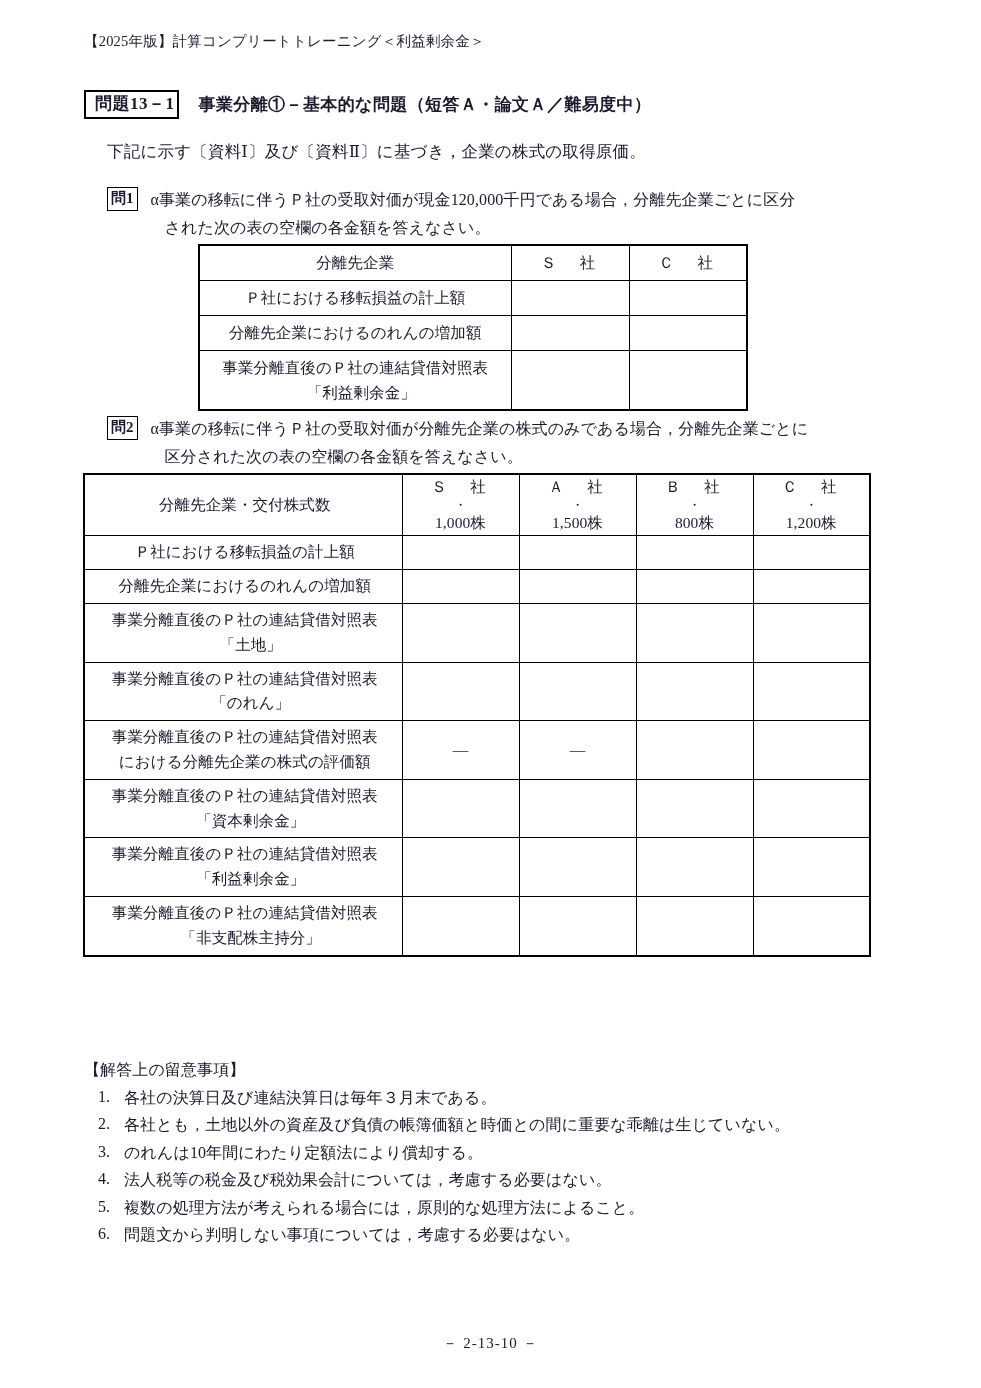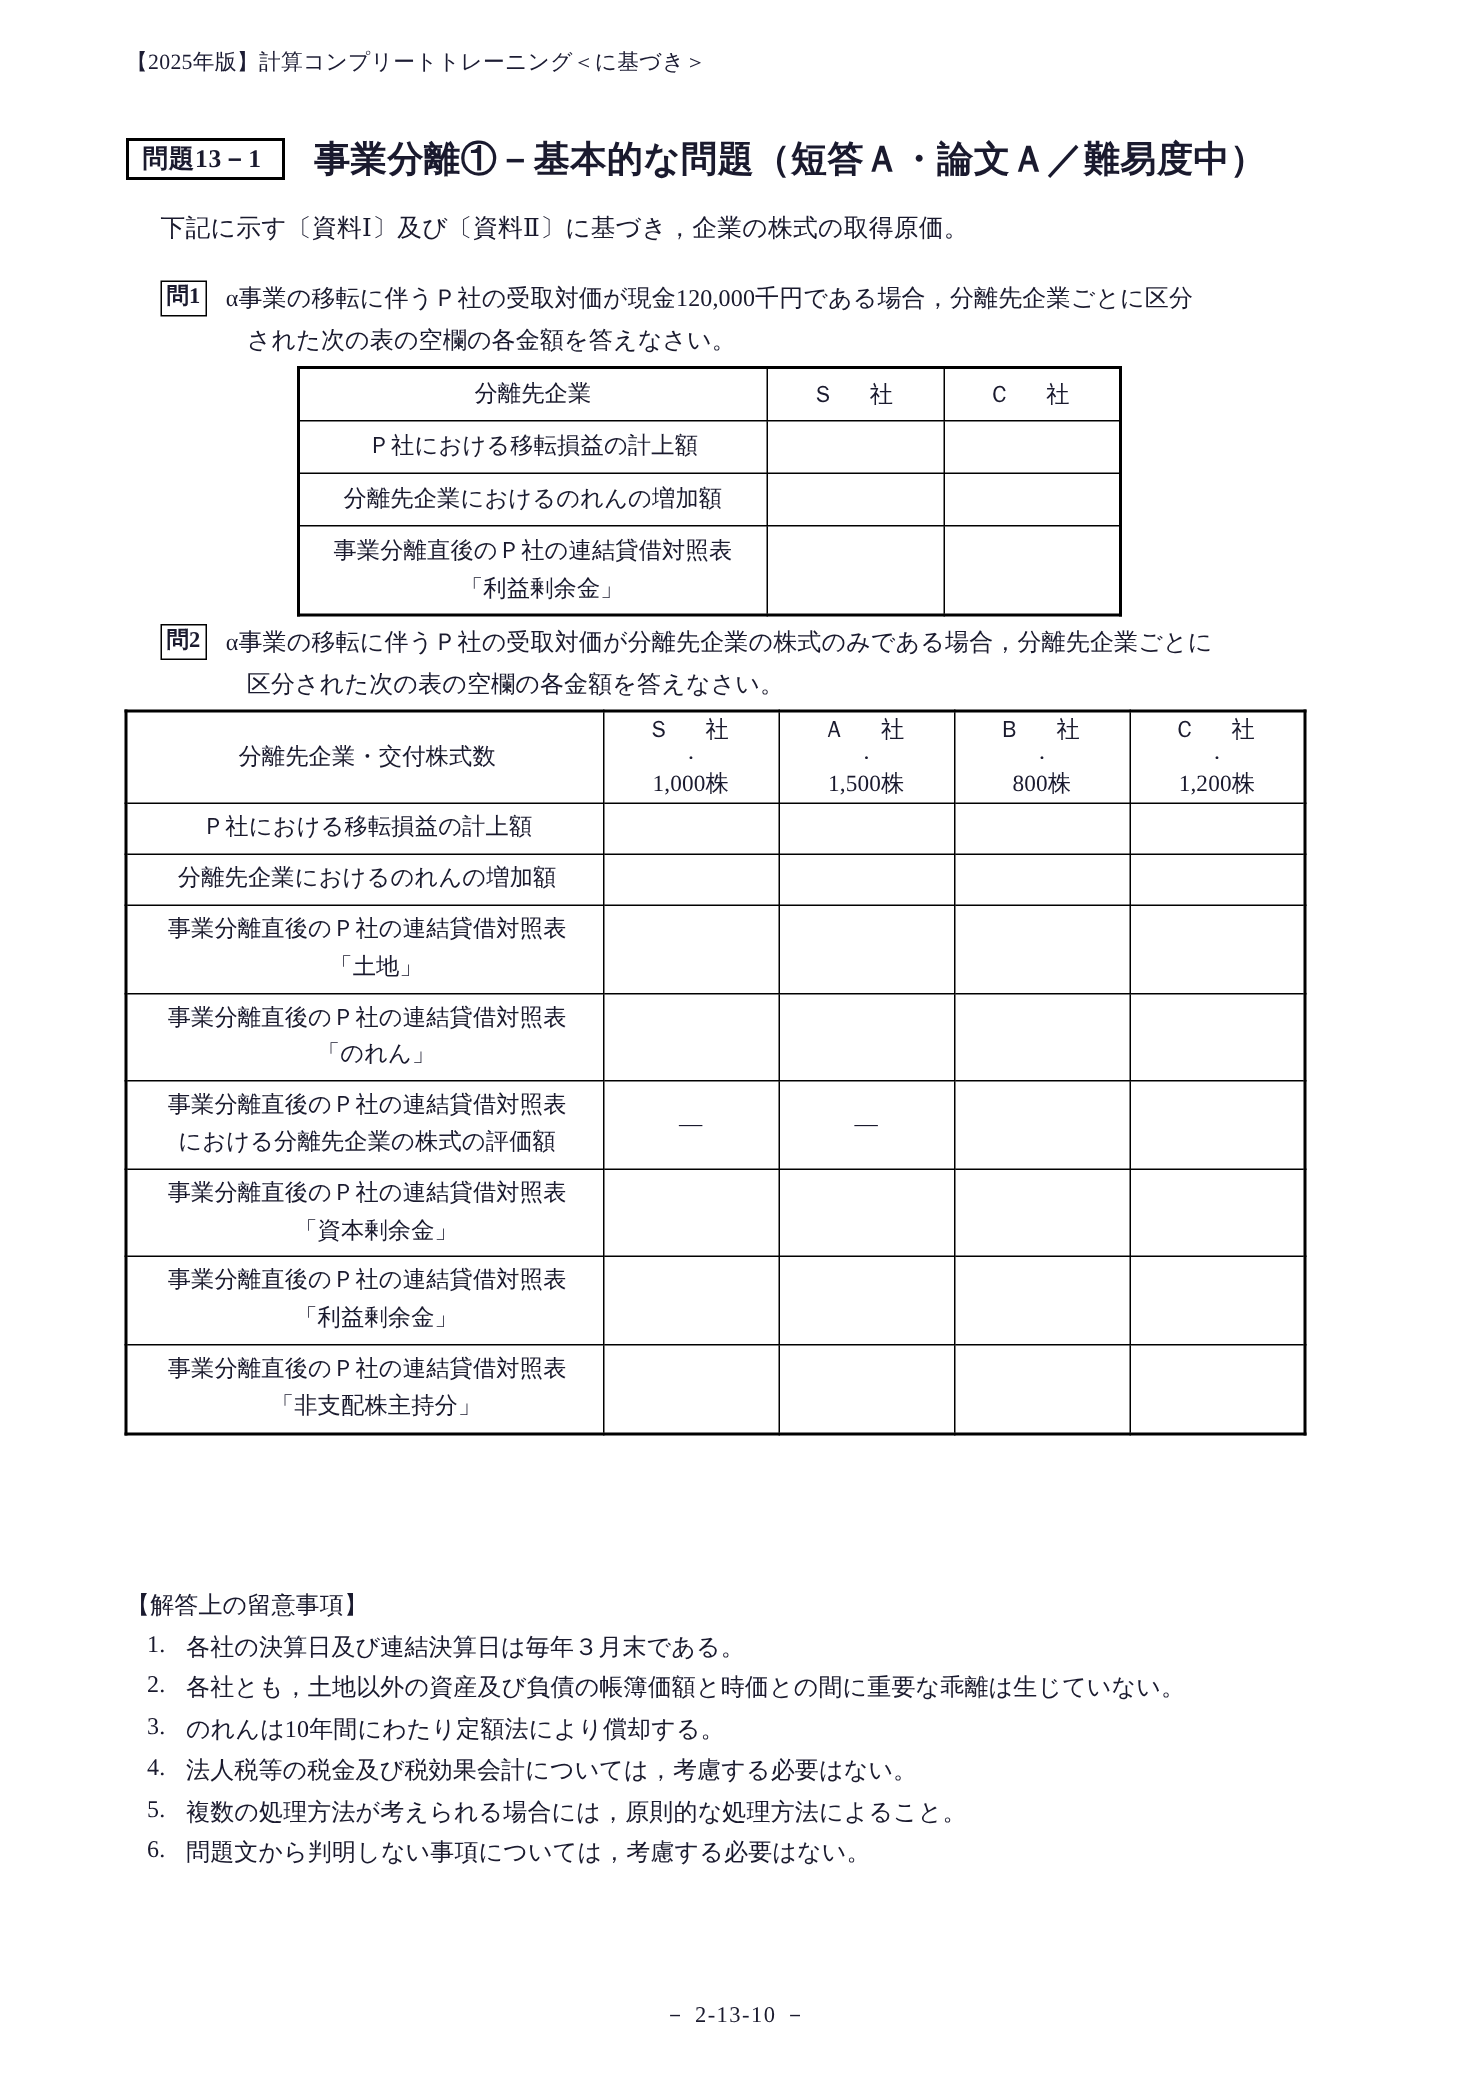--- a/index.html
+++ b/index.html
@@ -34,30 +34,30 @@
   
   .title-row {
     position: absolute;
     left: 84px;
     top: 90px;
     display: flex;
     align-items: center;
   }
   .prob-no-box {
     border: 2.5px solid #000;
-    padding: 2px 13px 3px 9px;
+    padding: 2px 2px 3px 9px;
     font-size: 17px;
     font-weight: bold;
     line-height: 1.15;
     letter-spacing: 0.5px;
     white-space: nowrap;
   }
   .title-text {
     margin-left: 20px;
-    font-size: 24px;
+    font-size: 17px;
     font-weight: bold;
     letter-spacing: 0.4px;
     white-space: nowrap;
   }
 
   
   .lead {
     position: absolute;
     left: 107px;
     top: 141px;
@@ -167,21 +167,21 @@
     text-align: center;
     font-size: 15px;
     letter-spacing: 1px;
   }
 </style>
 </head>
 <body>
 
 <div class="page">
 
-  <div class="running-head">【2025年版】計算コンプリートトレーニング＜に基づき＞</div>
+  <div class="running-head">【2025年版】計算コンプリートトレーニング＜利益剰余金＞</div>
 
   <div class="title-row">
     <div class="prob-no-box">問題13－1</div>
     <div class="title-text">事業分離①－基本的な問題（短答Ａ・論文Ａ／難易度中）</div>
   </div>
 
   <div class="lead">下記に示す〔資料Ⅰ〕及び〔資料Ⅱ〕に基づき，企業の株式の取得原価。</div>
 
   <div class="q-block" style="left:107px; top:186px;">
     <div class="q-head">

